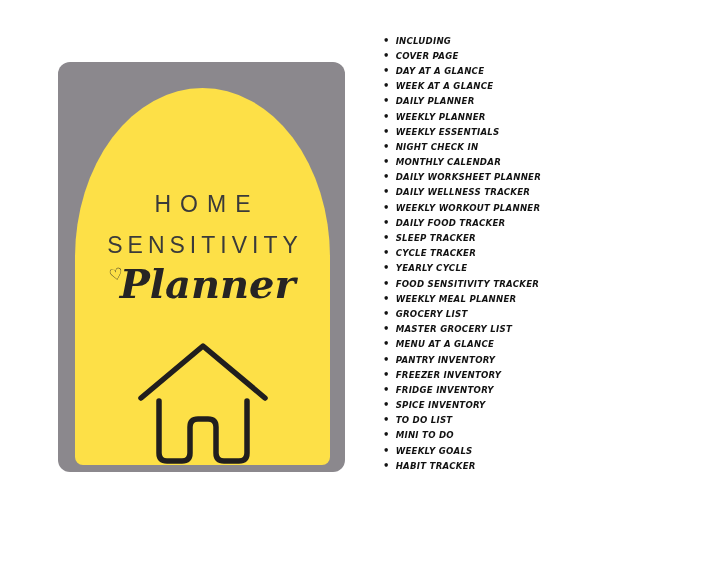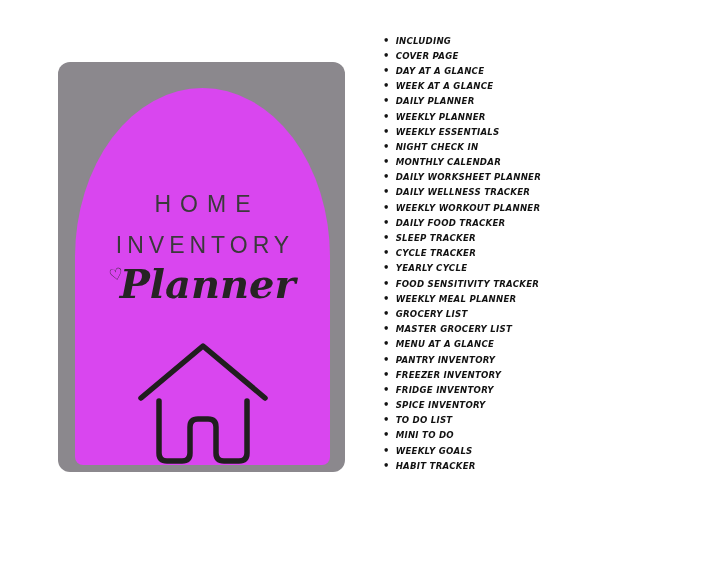--- a/index.html
+++ b/index.html
@@ -16,21 +16,21 @@
     position: absolute;
     left: 58px; top: 62px;
     width: 287px; height: 410px;
     background: #8b888d;
     border-radius: 12px;
   }
   .arch {
     position: absolute;
     left: 17px; right: 15px;
     top: 26px; bottom: 7px;
-    background: #d946ef;
+    background: #fde047;
     border-radius: 128px 128px 8px 8px / 170px 170px 8px 8px;
   }
   .cover-title {
     position: absolute;
     left: 0; right: 0;
     text-align: center;
     color: #3a3a3a;
     font-family: "Liberation Sans", sans-serif;
     font-weight: 400;
     white-space: nowrap;
@@ -101,21 +101,21 @@
   }
 </style>
 </head>
 <body>
 
 <div class="cover-card">
   <div class="arch">
 
     <div class="cover-title title-line1">HOME</div>
 
-    <div class="cover-title title-line2">INVENTORY</div>
+    <div class="cover-title title-line2">SENSITIVITY</div>
 
     <div class="script-word">
       <span class="heart">♡</span><span>Planner</span>
     </div>
 
     <svg class="house-svg" width="132" height="126" viewBox="0 0 132 126" fill="none" stroke="#201e1e" stroke-width="5.5" stroke-linecap="round" stroke-linejoin="round">
 
       <path d="M 4 56 L 66 4 L 128 56"></path>
 
       <path d="M 22 59 V 111 Q 22 119 30 119 H 45 Q 53 119 53 111 V 85 Q 53 77 61 77 H 71 Q 79 77 79 85 V 111 Q 79 119 87 119 H 102 Q 110 119 110 111 V 59"></path>

